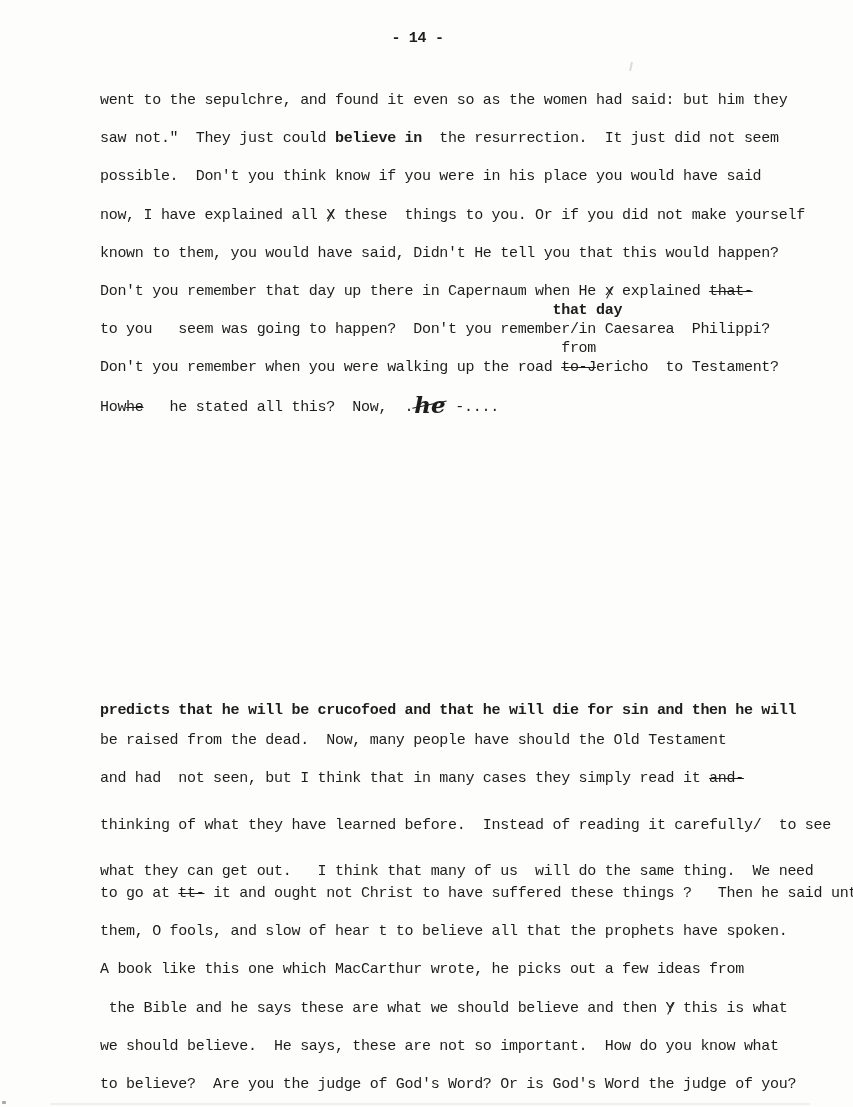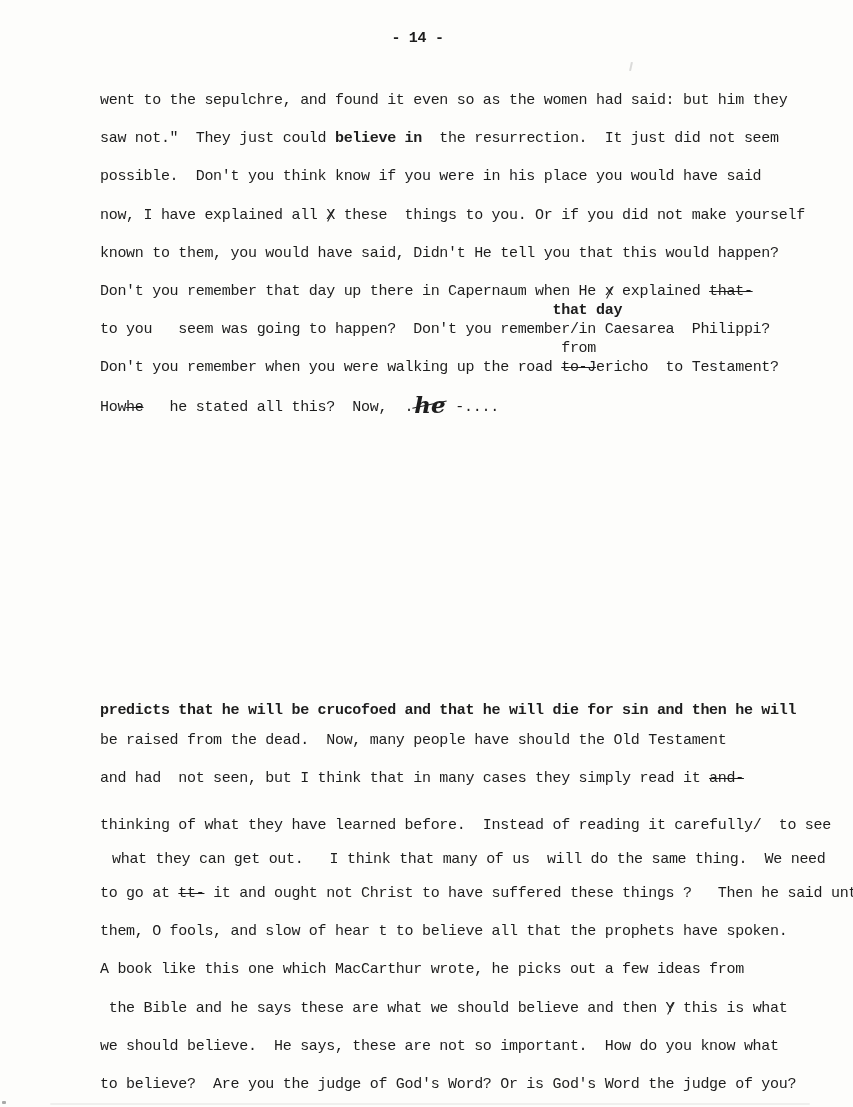--- a/index.html
+++ b/index.html
@@ -71,21 +71,21 @@
       <div class="line" style="top: 229.2px;"><span class="n">to you   seem was going to happen?  Don't you remember/in Caesarea  Philippi?</span></div>
       <div class="line" style="top: 248.3px;"><span class="n">                                                     from</span></div>
       <div class="line" style="top: 267.4px;"><span class="n">Don't you remember when you were walking up the road </span><span class="st">to-J</span><span class="n">ericho  to Testament?</span></div>
       <div class="line" style="top: 305.6px;"><span class="n">How</span><span class="st">he</span><span class="n">   he stated all this?  Now,  .</span><span class="hw">he</span><span class="n"> -....</span></div>
     </div>
   <div class="para para2">
       <div class="line" style="top: 8px; font-weight: bold;"><span class="n">predicts that he will be crucofoed and that he will die for sin and then he will</span></div>
       <div class="line" style="top: 38.2px;"><span class="n">be raised from the dead.  Now, many people have should the Old Testament</span></div>
       <div class="line" style="top: 76.4px;"><span class="n">and had  not seen, but I think that in many cases they simply read it </span><span class="st">and-</span></div>
       <div class="line" style="top: 114.6px; margin-top: 8px;"><span class="n">thinking of what they have learned before.  Instead of reading it carefully</span><span class="n">/</span><span class="n">  to see</span></div>
-      <div class="line" style="top: 157px; margin-left: 12px;"><span class="n">what they can get out.   I think that many of us  will do the same thing.  We need</span></div>
+      <div class="line" style="top: 169px;"><span class="n">what they can get out.   I think that many of us  will do the same thing.  We need</span></div>
       <div class="line" style="top: 191px;"><span class="n">to go at </span><span class="st">tt-</span><span class="n"> it and ought not Christ to have suffered these things ?   Then he said unto</span></div>
       <div class="line" style="top: 229.2px;"><span class="n">them, O fools, and slow of hear t to believe all that the prophets have spoken.</span></div>
       <div class="line" style="top: 267.4px;"><span class="n">A book like this one which MacCarthur wrote, he picks out a few ideas from</span></div>
       <div class="line" style="top: 305.6px;"><span class="n"> the Bible and he says these are what we should believe and then </span><span class="sl">Y</span><span class="n"> this is what</span></div>
       <div class="line" style="top: 343.8px;"><span class="n">we should believe.  He says, these are not so important.  How do you know what</span></div>
       <div class="line" style="top: 382px;"><span class="n">to believe?  Are you the judge of God's Word? Or is God's Word the judge of you?</span></div>
     </div>
   <div class="bottom-smudge"></div>
   <div class="bottom-speck"></div>
 </div>

